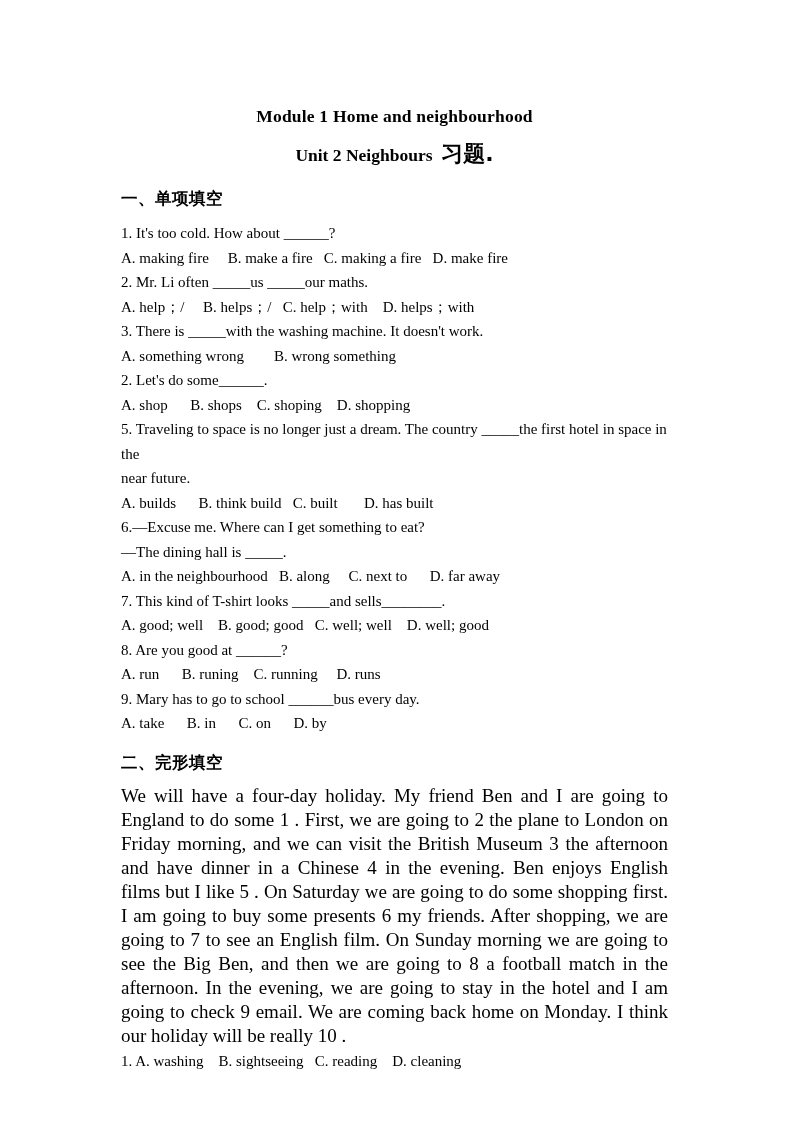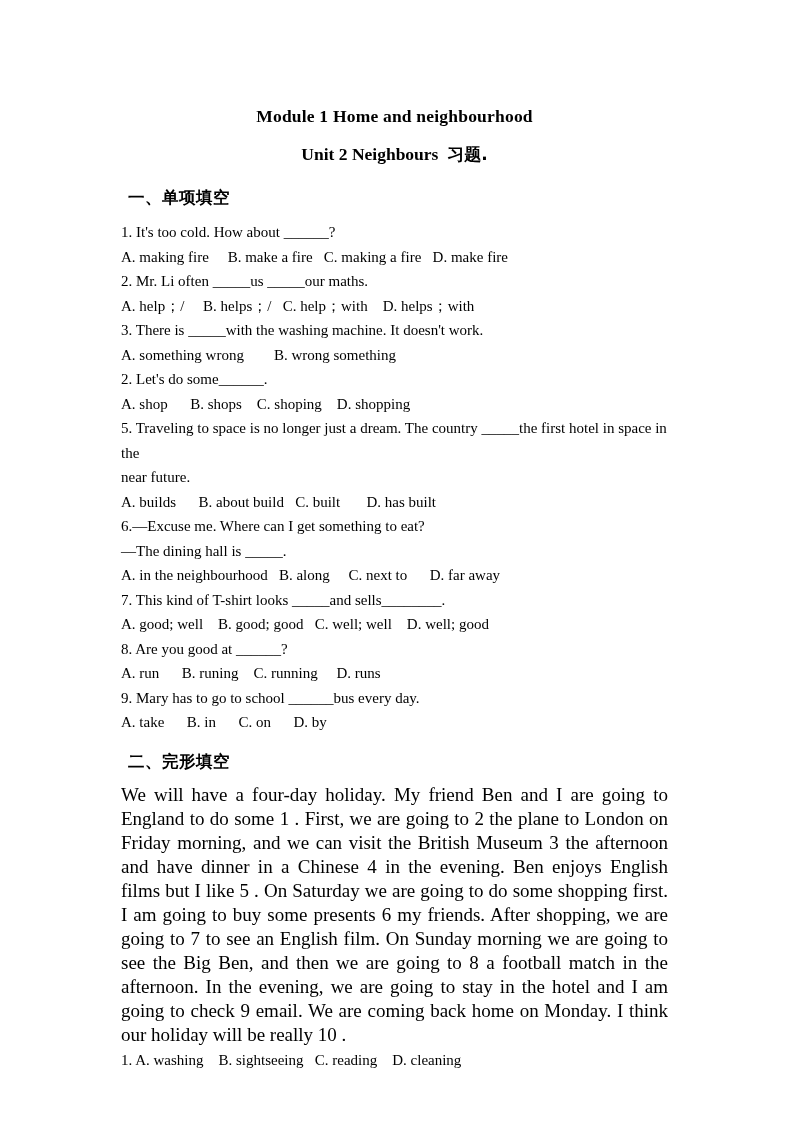--- a/index.html
+++ b/index.html
@@ -46,31 +46,31 @@
     font-family: "Liberation Serif", "DejaVu Serif", serif;
     font-size: 17.5px;
     font-weight: bold;
     line-height: 26px;
     margin-top: 12px;
     white-space: nowrap;
   }
   .doc-subtitle .cjk {
     font-family: "DejaVu Sans", "Liberation Sans", sans-serif;
     font-weight: bold;
-    font-size: 17px;
+    font-size: 22px;
   }
 
   
   .section-heading {
     font-family: "DejaVu Sans", "Liberation Sans", sans-serif;
     font-size: 16.5px;
     font-weight: bold;
     line-height: 22px;
     letter-spacing: 0.5px;
-    margin: 7px;
+    margin: 0;
   }
   .sec1 { margin-top: 20px; }
   .sec2 { margin-top: 16px; }
 
   
   .qline {
     font-size: 15px;
     line-height: 24.5px;
     white-space: pre-wrap;
     margin: 0;
@@ -128,21 +128,21 @@
       </div>
 
       <div class="qgroup">
         <div class="qline">2. Let's do some______.</div>
         <div class="qline">A. shop      B. shops    C. shoping    D. shopping</div>
       </div>
 
       <div class="qgroup">
         <div class="qline">5. Traveling to space is no longer just a dream. The country _____the first hotel in space in the</div>
         <div class="qline">near future.</div>
-        <div class="qline">A. builds      B. about build   C. built       D. has built</div>
+        <div class="qline">A. builds      B. think build   C. built       D. has built</div>
       </div>
 
       <div class="qgroup">
         <div class="qline">6.—Excuse me. Where can I get something to eat?</div>
         <div class="qline">—The dining hall is _____.</div>
         <div class="qline">A. in the neighbourhood   B. along     C. next to      D. far away</div>
       </div>
 
       <div class="qgroup">
         <div class="qline">7. This kind of T-shirt looks _____and sells________.</div>

